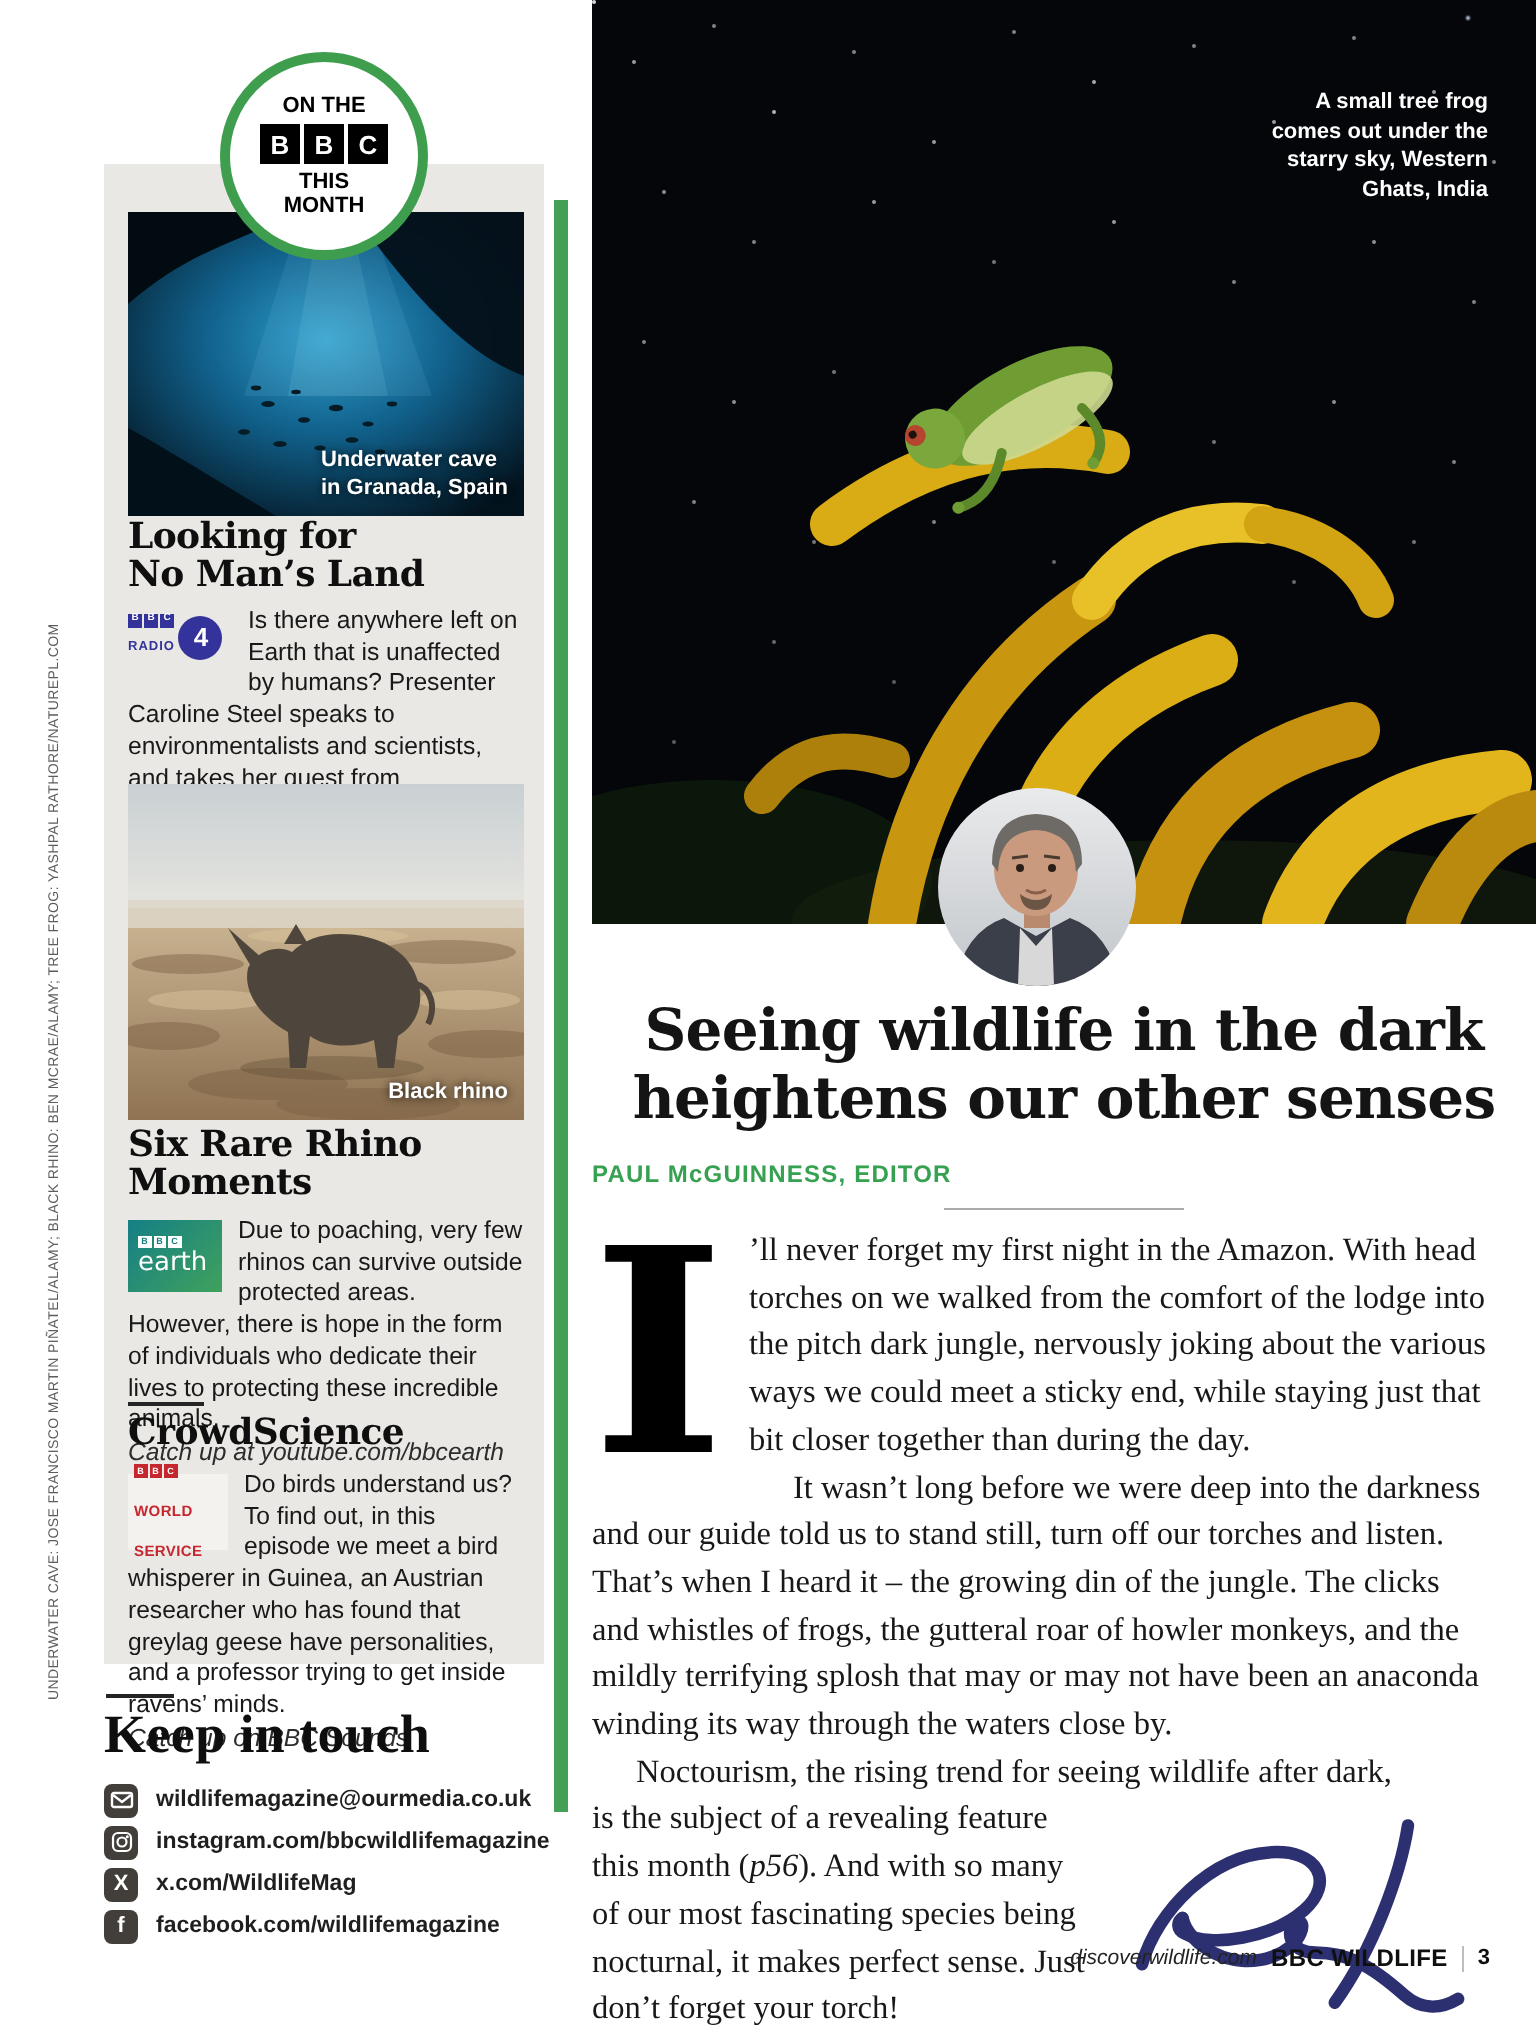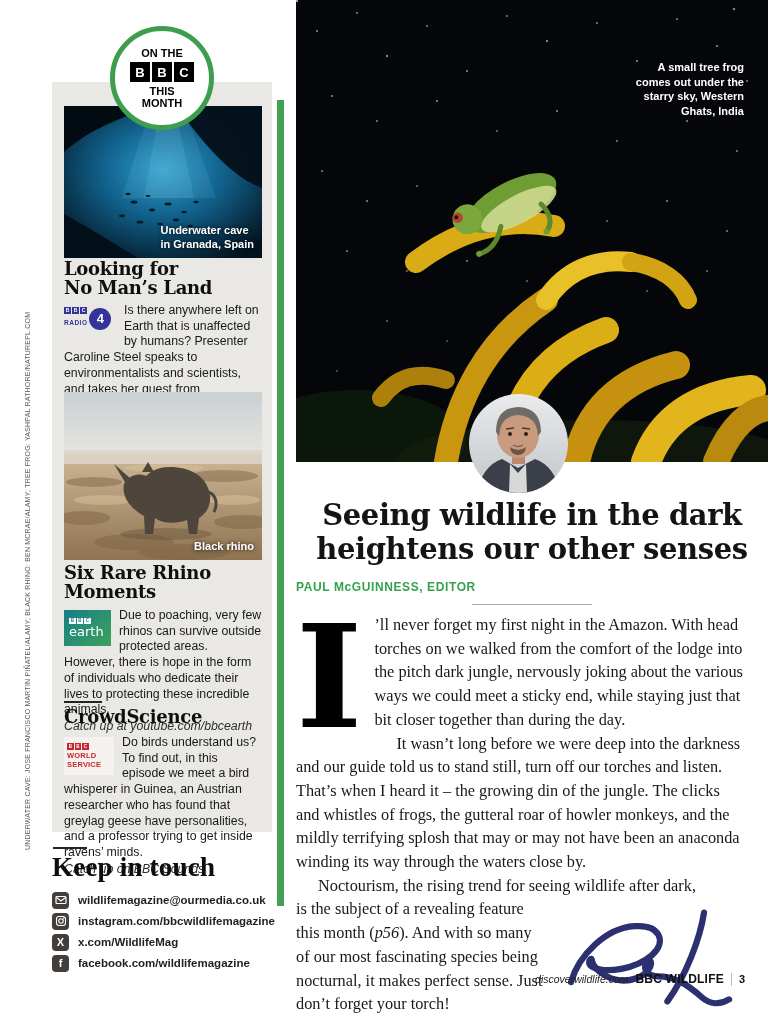--- a/index.html
+++ b/index.html
@@ -48,21 +48,21 @@
   .r4-circle{width:22px;height:22px;border-radius:50%;background:#33339b;color:#fff;font-size:13px;
              font-weight:bold;display:flex;align-items:center;justify-content:center;}
 
   .logo-earth{width:47px;height:36px;background:linear-gradient(135deg,#157f86,#3fa15c);
               display:flex;flex-direction:column;justify-content:center;padding-left:5px;box-sizing:border-box;}
   .we-blocks{display:flex;gap:1px;}
   .we-blocks i{width:6.5px;height:6.5px;background:#fff;color:#157f86;font-size:4.5px;}
   .earth-name{color:#fff;font-size:13px;line-height:13px;margin-top:1px;font-family:"DejaVu Sans",sans-serif;}
 
   .logo-ws{width:50px;height:38px;background:#f3f2ef;display:flex;flex-direction:column;
-           justify-content:center;padding:2px 3px;box-sizing:border-box;gap:2px;}
+           justify-content:center;padding:2px 3px;box-sizing:border-box;gap:13px;}
   .ws-blocks{display:flex;gap:1px;}
   .ws-blocks i{width:6.5px;height:6.5px;background:#c6262e;color:#fff;font-size:4.5px;}
   .ws-line{font-size:7.5px;font-weight:800;color:#c6262e;line-height:7.5px;letter-spacing:.2px;}
 
   .rule-sm{height:2px;background:#242424;}
 
   
   .kit-title{left:52px;top:852px;font-family:"Liberation Serif","DejaVu Serif",serif;font-weight:bold;
              font-size:27px;letter-spacing:.2px;color:#0e0e0e;}
   .kit-list{left:52px;top:892px;display:flex;flex-direction:column;gap:5px;}
@@ -82,21 +82,21 @@
       450px 80px 0 rgba(255,255,255,.5),35px 95px 0 rgba(255,255,255,.55),80px 120px 0 rgba(255,255,255,.5),
       140px 100px 0 rgba(255,255,255,.6),200px 130px 0 rgba(255,255,255,.45),260px 110px 0 rgba(255,255,255,.6),
       320px 140px 0 rgba(255,255,255,.5),390px 120px 0 rgba(255,255,255,.55),440px 150px 0 rgba(255,255,255,.5),
       25px 170px 0 rgba(255,255,255,.5),70px 200px 0 rgba(255,255,255,.55),120px 185px 0 rgba(255,255,255,.45),
       180px 210px 0 rgba(255,255,255,.55),240px 190px 0 rgba(255,255,255,.5),310px 220px 0 rgba(255,255,255,.45),
       370px 200px 0 rgba(255,255,255,.55),430px 230px 0 rgba(255,255,255,.5),50px 250px 0 rgba(255,255,255,.5),
       110px 270px 0 rgba(255,255,255,.45),170px 260px 0 rgba(255,255,255,.5),230px 280px 0 rgba(255,255,255,.4),
       290px 260px 0 rgba(255,255,255,.5),350px 290px 0 rgba(255,255,255,.4),410px 270px 0 rgba(255,255,255,.45),
       90px 320px 0 rgba(255,255,255,.4),150px 340px 0 rgba(255,255,255,.35),40px 370px 0 rgba(255,255,255,.35),
       100px 390px 0 rgba(255,255,255,.3);}
-  .hero-cap{position:absolute;right:24px;top:60px;width:140px;text-align:right;color:#fff;
+  .hero-cap{position:absolute;right:24px;top:44px;width:140px;text-align:right;color:#fff;
             font-size:11px;font-weight:600;line-height:14.5px;}
 
   
   .vbar{left:277px;top:100px;width:7px;height:806px;background:#44a054;}
 
   
   .avatar{left:469px;top:394px;width:99px;height:99px;border-radius:50%;overflow:hidden;z-index:5;}
 
   
   .headline{left:296px;top:499px;width:472px;text-align:center;font-family:"DejaVu Serif","Liberation Serif",serif;

